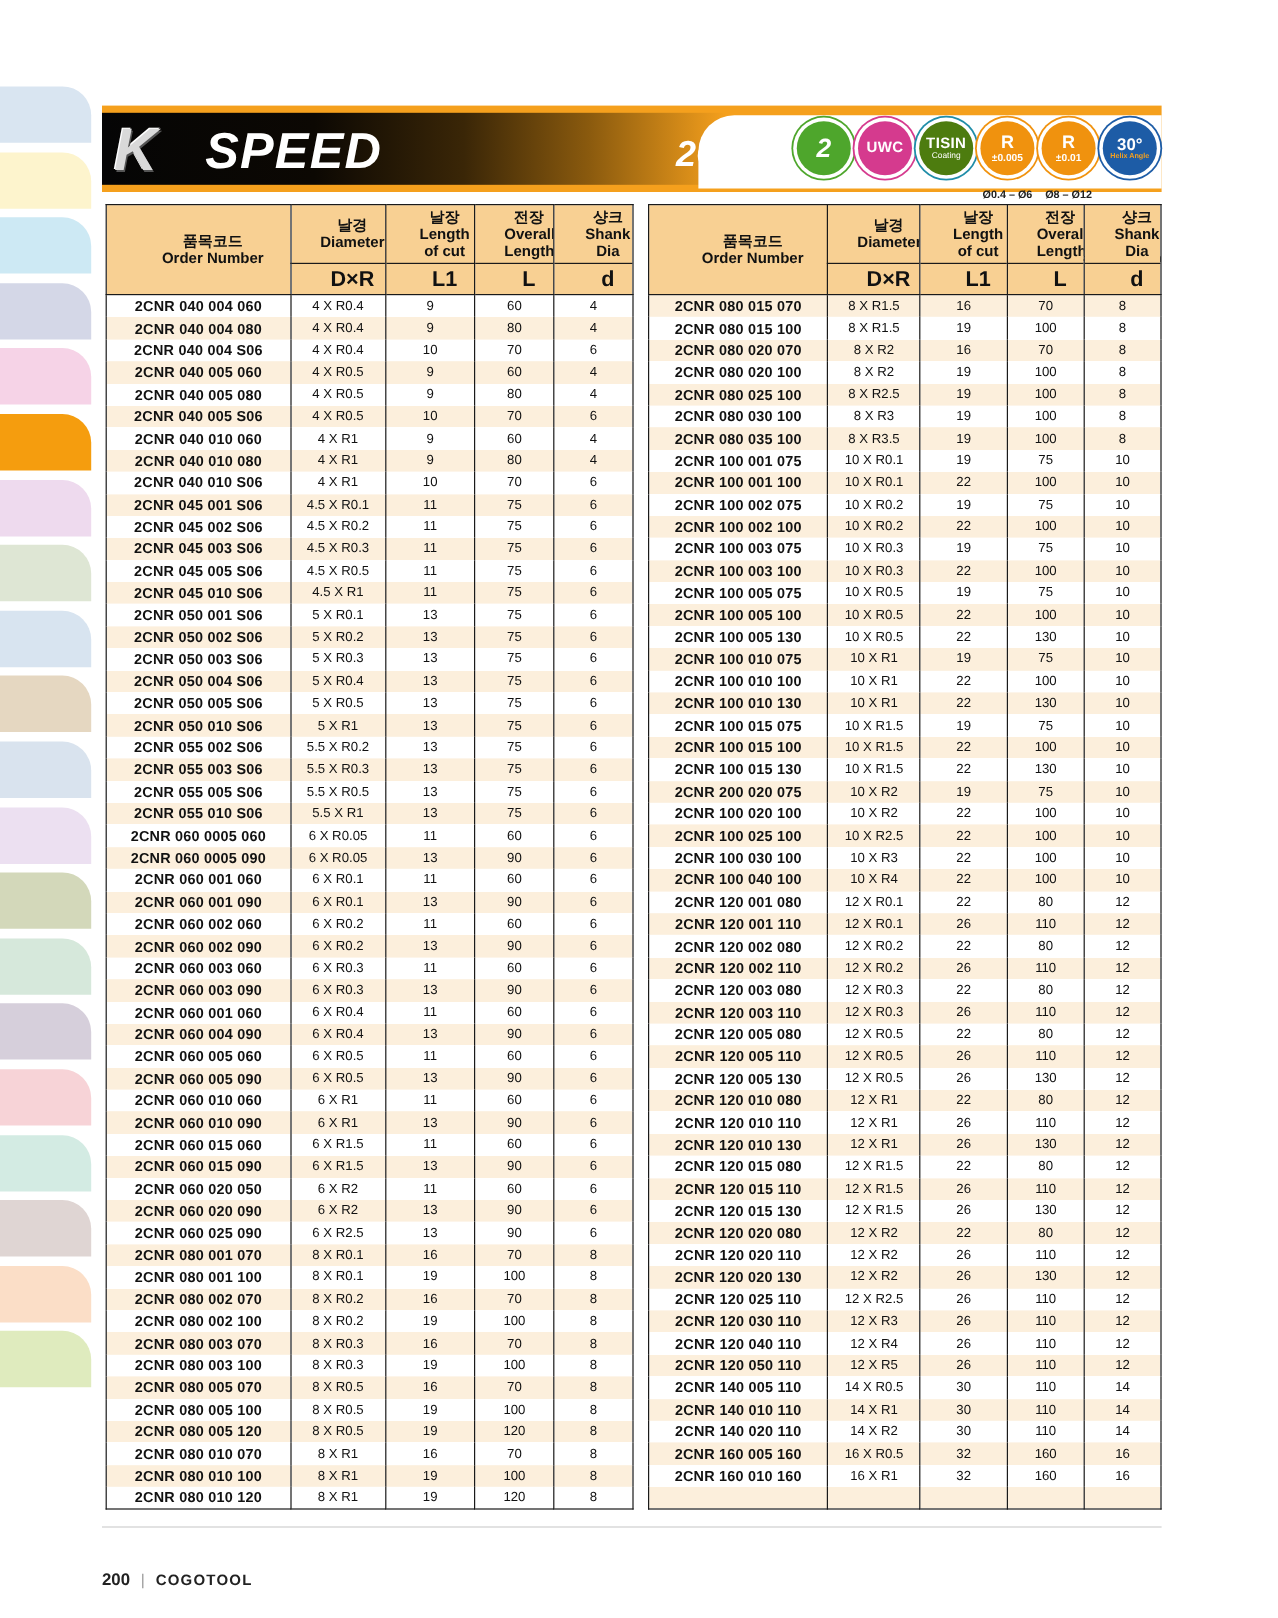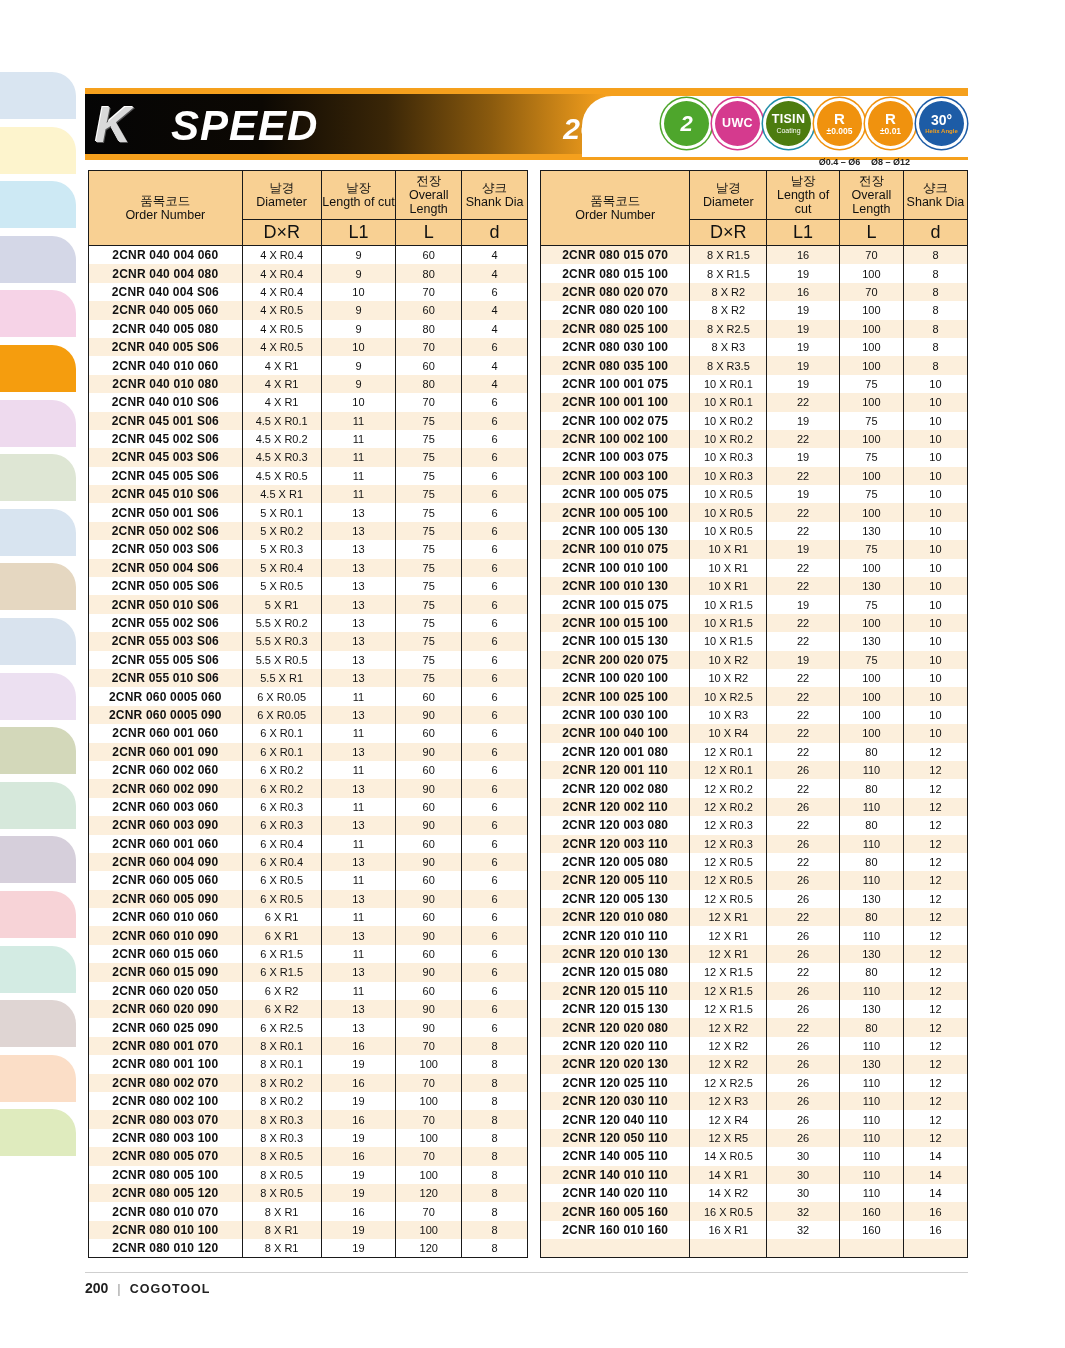--- a/index.html
+++ b/index.html
@@ -41,36 +41,36 @@
   .unit-label{position:absolute;right:97px;top:205px;font-size:10px;color:#222;}
   .unit-label b{font-size:13px;}
 
   
   .spec-wrap{position:absolute;top:170px;}
   .spec-wrap.left{left:88px;width:440px;}
   .spec-wrap.right{left:540px;width:428px;}
   table.spec{border-collapse:collapse;table-layout:fixed;width:100%;}
   table.spec th,table.spec td{border-left:1.5px solid #1a1a1a;border-right:1.5px solid #1a1a1a;
     text-align:center;vertical-align:middle;padding:0;overflow:hidden;}
-  table.spec thead th{background:#f8d093;font-weight:normal;border-top:1.5px solid #1a1a1a;}
+  table.spec thead th{background:#f8d093;font-weight:bold;border-top:1.5px solid #1a1a1a;padding-left:24px;}
   table.spec thead tr.h1 th{font-size:12.5px;line-height:1.12;height:48px;}
   table.spec thead tr.h2 th{font-size:18px;height:25px;border-top:1px solid #1a1a1a;
     border-bottom:1.5px solid #1a1a1a;}
   table.spec thead th.order{border-bottom:1.5px solid #1a1a1a;}
   table.spec tbody td{height:18.4px;font-size:11px;border-left:1.2px solid #1a1a1a;
     border-right:1.2px solid #1a1a1a;}
   table.spec tbody td.order{font-weight:bold;font-size:12px;letter-spacing:.2px;}
   table.spec tbody tr.p td{background:#fcefdc;}
   table.spec tbody tr.w td{background:#fff;}
   table.spec tbody tr:last-child td{border-bottom:1.5px solid #1a1a1a;}
   col.c1{width:35%;} col.c2{width:18%;} col.c3{width:17%;} col.c4{width:15%;} col.c5{width:15%;}
 
   
   .footer-rule{position:absolute;left:85px;top:1272px;width:883px;height:1px;background:#cfcfcf;}
-  .footer{position:absolute;left:85px;top:1280px;font-size:13px;color:#222;}
+  .footer{position:absolute;left:85px;top:1308px;font-size:13px;color:#222;}
   .footer .pg{font-weight:bold;font-size:14px;}
   .footer .sep{color:#999;margin:0 9px;}
   .footer .brand{font-weight:bold;font-size:12.5px;letter-spacing:1px;}
 </style>
 </head>
 <body>
 
 <div>
     <div class="side-tab" style="top: 72px; background: rgb(217, 229, 241);"></div>
     <div class="side-tab" style="top: 126.6px; background: rgb(253, 244, 205);"></div>

